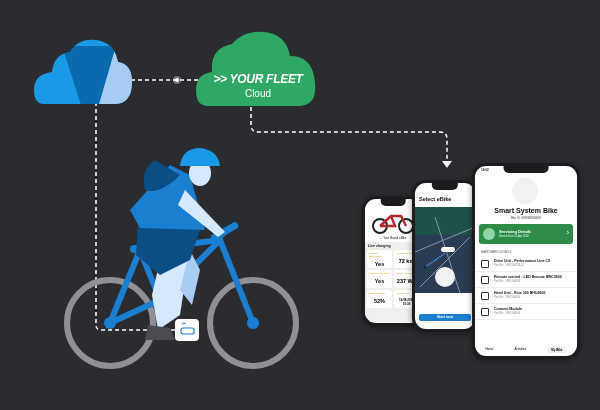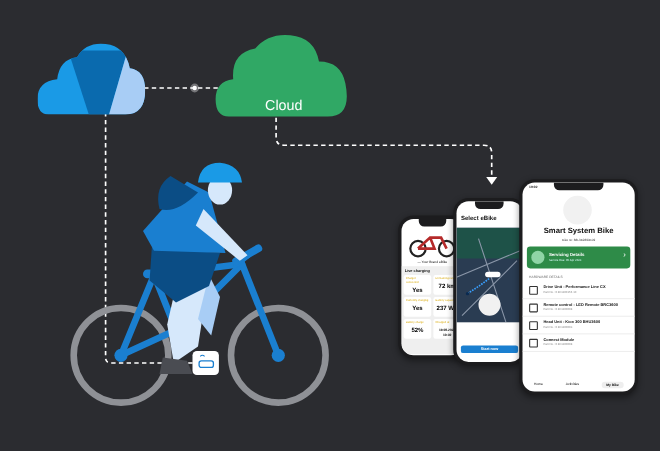--- a/index.html
+++ b/index.html
@@ -42,21 +42,22 @@
     <rect x="0" y="0" width="100" height="72" fill="#1a9ae6"></rect>
     <polygon points="28,10 82,10 64,72 48,72" fill="#0a6aae"></polygon>
     <polygon points="82,10 100,10 100,72 64,72" fill="#a8cdf5"></polygon>
   </g>
 </svg>
 
 <div class="abs" style="left:194px;top:30px;width:126px;height:78px">
   <svg width="126" height="78" viewBox="0 0 126 78">
     <path d="M14 76 Q2 76 2 60 Q2 44 18 42 Q16 18 38 14 Q50 0 70 2 Q92 4 96 26 Q116 26 120 46 Q126 76 104 76 Z" fill="#30a865"></path>
   </svg>
-  <div class="abs" style="left:14px;top:58px;width:100px;text-align:center;color:#fff;font-size:13px">Cloud</div>
+  <div class="abs" style="left:14px;top:42px;width:100px;text-align:center;color:#fff;font-weight:bold;font-style:italic;font-size:12px;letter-spacing:-0.3px">&gt;&gt; YOUR FLEET</div>
+  <div class="abs" style="left:14px;top:58px;width:100px;text-align:center;color:#fff;font-size:10px">Cloud</div>
 </div>
 
 <svg class="abs" style="left:60px;top:140px" width="250" height="230" viewBox="0 0 250 230">
 
   <circle cx="50" cy="183" r="43" fill="none" stroke="#8f9196" stroke-width="6"></circle>
   <circle cx="193" cy="183" r="43" fill="none" stroke="#8f9196" stroke-width="6"></circle>
 
   <g stroke="#1a7fd0" stroke-width="6" fill="none" stroke-linecap="round">
     <path d="M50 183 L100 160 L160 100 L193 183"></path>
     <path d="M50 183 L80 110 L100 160"></path>

